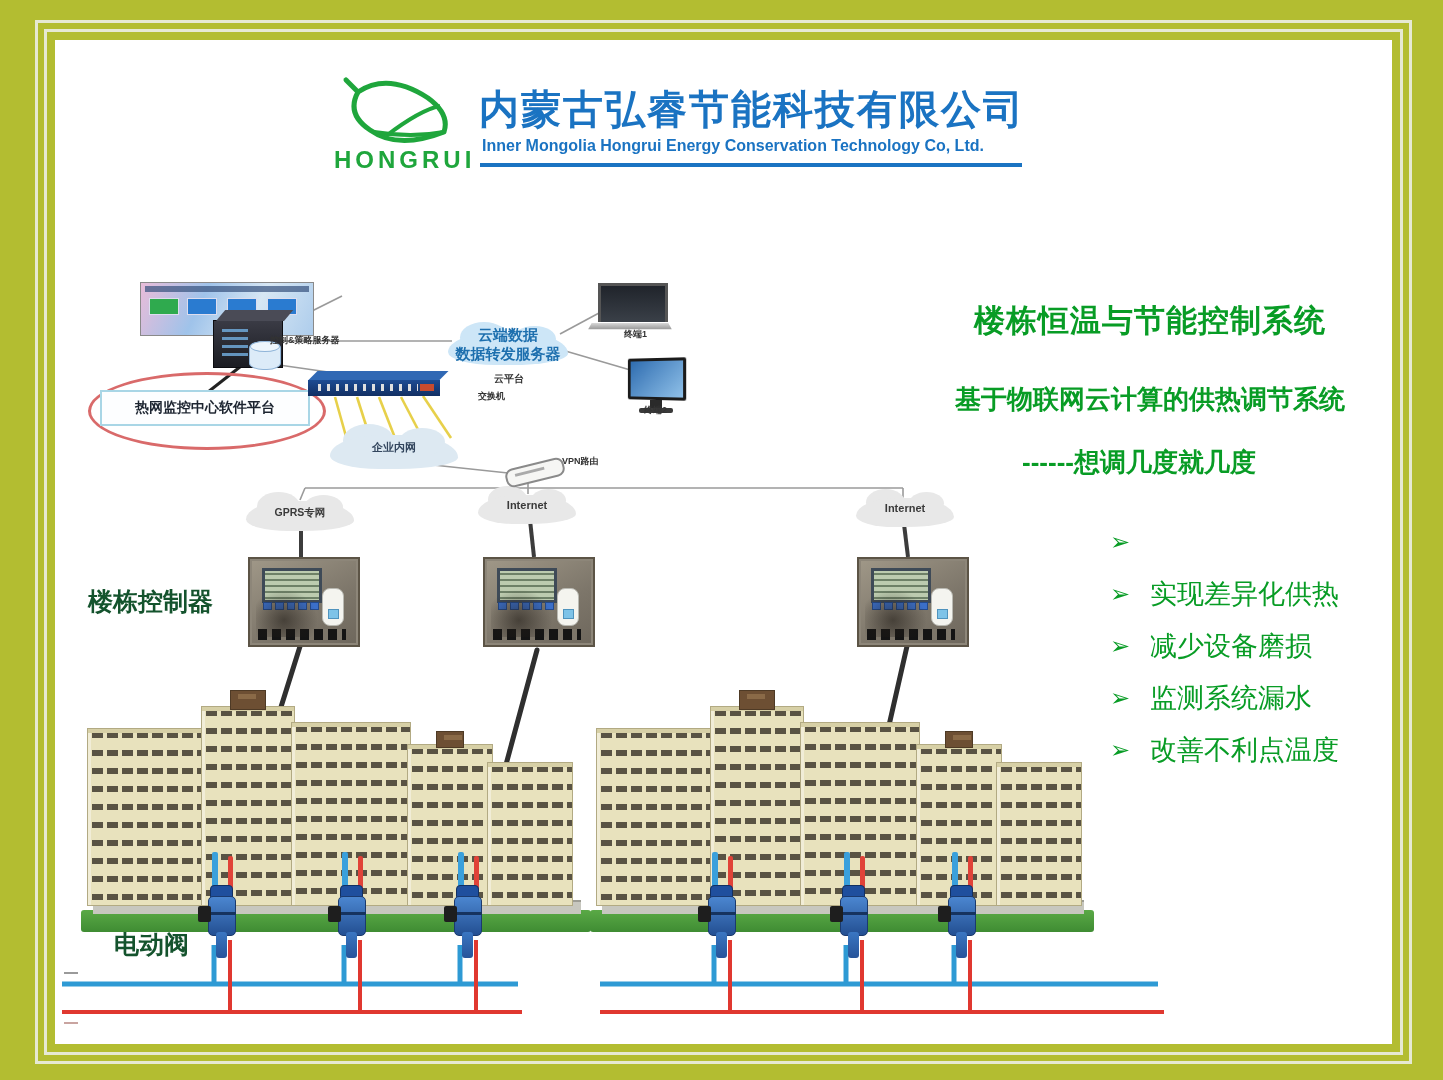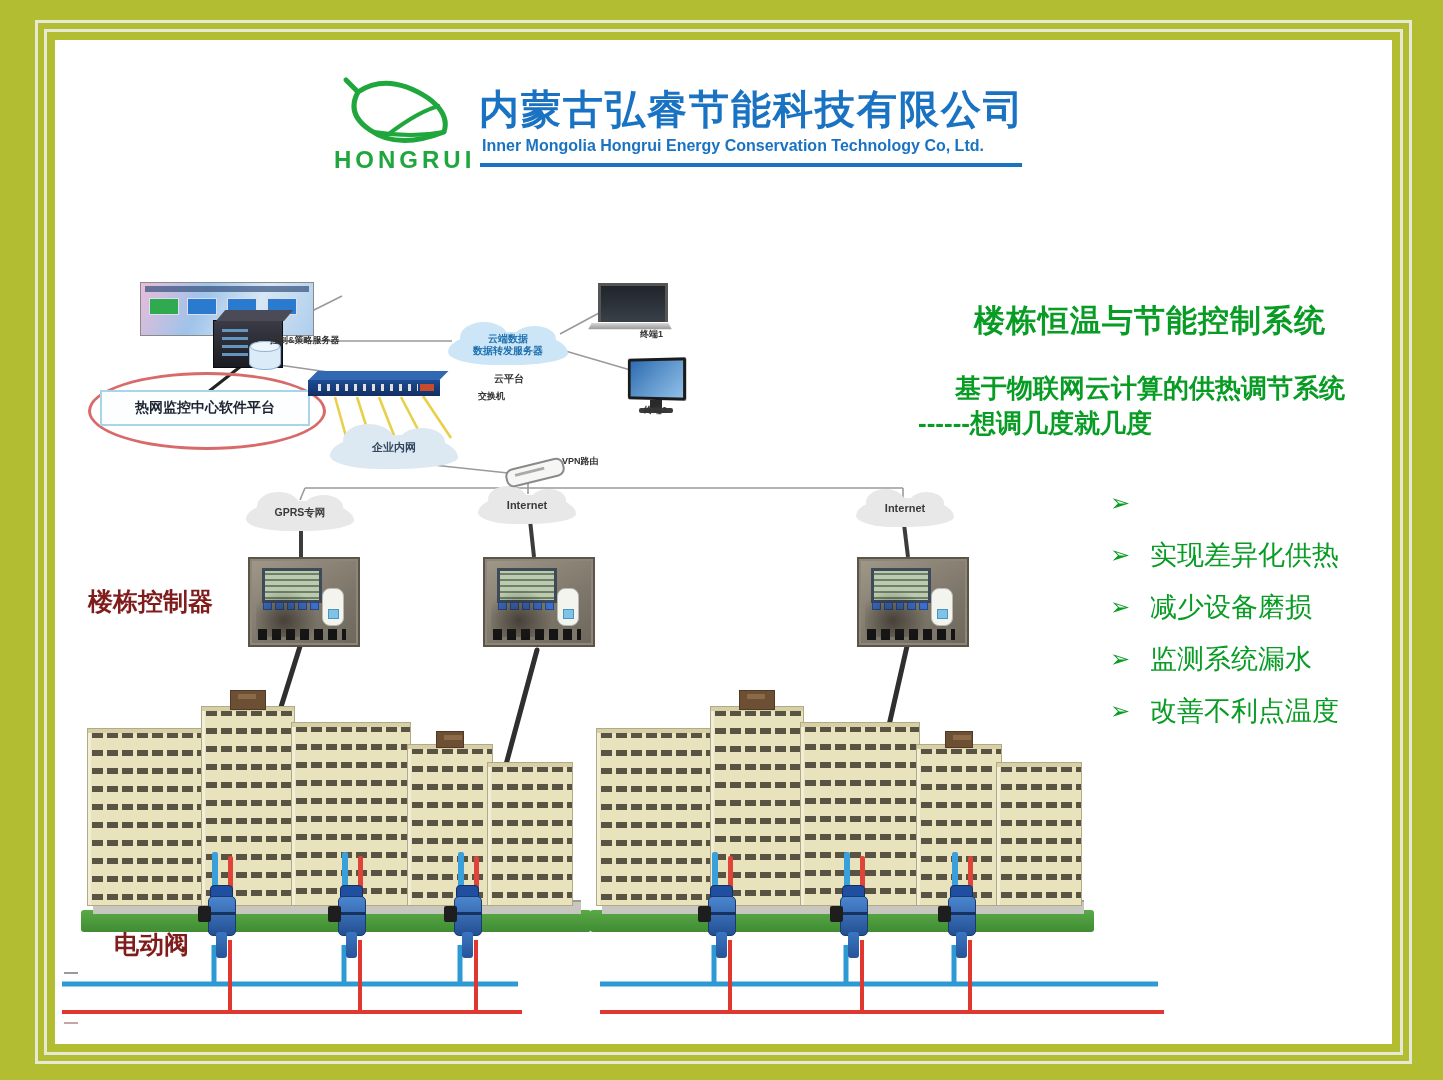--- a/index.html
+++ b/index.html
@@ -68,21 +68,21 @@
      background:radial-gradient(ellipse at 45% 65%,rgba(32,27,22,.6),rgba(0,0,0,0) 70%);}
   .controller .lcd{position:absolute;left:12px;top:9px;width:54px;height:29px;background:#bccbaf;border:3px solid #3e4a57;
      background-image:repeating-linear-gradient(180deg,rgba(90,110,85,.8) 2px 4px,rgba(0,0,0,0) 4px 8px);}
   .controller .btns{position:absolute;left:13px;top:43px;width:56px;height:8px;display:flex;gap:3px;}
   .controller .btns i{flex:1;background:#3b6fc9;border:1px solid #244a8c;}
   .controller .sensor{position:absolute;left:72px;top:29px;width:20px;height:36px;background:#f4f4ef;border:1px solid #b9b9b2;border-radius:8px;z-index:2;}
   .controller .sensor::after{content:"";position:absolute;left:5px;bottom:6px;width:9px;height:8px;background:#7ec3e8;border:1px solid #4f93bd;}
   .controller .terms{position:absolute;left:8px;bottom:5px;width:88px;height:11px;
      background:repeating-linear-gradient(90deg,#141414 0 9px,#7d766a 9px 14px);}
   
-  .biglabel{position:absolute;font-family:"Liberation Serif",serif;font-size:25px;font-weight:bold;color:#7f1d1d;z-index:5;}
+  .biglabel{position:absolute;font-family:"Liberation Serif",serif;font-size:25px;font-weight:bold;color:#14532d;z-index:5;}
   
   .bgroup{position:absolute;width:492px;height:242px;z-index:2;}
   .lawn{position:absolute;left:-4px;right:-14px;bottom:8px;height:22px;background:linear-gradient(#5aa946,#3f8c33);border-radius:3px;}
   .walk{position:absolute;left:8px;right:-4px;bottom:26px;height:12px;background:#c7c7bf;border-top:2px solid #9d9d95;}
   .tower{position:absolute;bottom:34px;background-color:#e8e2bd;border:1px solid #b2aa83;
      background-image:
        repeating-linear-gradient(90deg,#e8e2bd 0 4px,rgba(0,0,0,0) 4px 15px),
        repeating-linear-gradient(180deg,rgba(64,58,46,.85) 3px 9px,rgba(0,0,0,0) 9px 21px);
      box-shadow:inset 0 4px 0 #d7d0a6,inset 3px 0 0 rgba(255,255,255,.4);}
   .cap{position:absolute;top:-17px;left:50%;transform:translateX(-50%);width:34px;height:18px;background:#6d4f33;border:1px solid #4e3a25;}
@@ -93,22 +93,22 @@
   .valve .rp{position:absolute;left:22px;top:4px;width:5px;height:50px;background:#e04338;border-radius:2px;}
   .valve .body{position:absolute;left:2px;top:44px;width:26px;height:38px;background:linear-gradient(#4b86d0,#234f92);
      border:1px solid #1b3a6e;border-radius:5px;}
   .valve .act{position:absolute;left:4px;top:33px;width:21px;height:13px;background:#1f4f9e;border:1px solid #123061;border-radius:4px;}
   .valve .blk{position:absolute;left:-8px;top:54px;width:13px;height:16px;background:#1e1e1e;border-radius:2px;}
   .valve .fit{position:absolute;left:10px;top:80px;width:11px;height:26px;background:linear-gradient(#3a76c2,#27549a);border-radius:3px;}
   .valve .fl{position:absolute;left:0;top:60px;width:30px;height:3px;background:#16335f;}
   
   .rpanel{position:absolute;left:918px;top:300px;width:464px;z-index:5;color:#089c25;}
   .rtitle{text-align:center;font-size:31px;font-weight:bold;letter-spacing:1px;}
-  .rsub1{margin-top:29px;text-align:center;font-size:26px;font-weight:bold;white-space:nowrap;}
-  .rsub2{text-align:left;padding-right:22px;font-size:26px;font-weight:bold;}
+  .rsub1{margin-top:40px;text-align:center;font-size:26px;font-weight:bold;white-space:nowrap;}
+  .rsub2{text-align:center;padding-right:22px;font-size:26px;font-weight:bold;margin-top:28px;}
   .bullets{margin-top:36px;padding-left:192px;}
   .bullet{display:flex;align-items:center;gap:20px;height:52px;}
   .bmark{font-size:24px;line-height:1;}
   .btext{font-family:"Liberation Serif",serif;font-size:27px;white-space:nowrap;}
   .pipe-tick{position:absolute;width:14px;height:2px;background:#9a9a9a;z-index:2;}
 </style>
 </head>
 <body>
 
 <div class="page">
@@ -200,32 +200,32 @@
     <div class="slot" style="top:16px"></div>
     <div class="slot" style="top:24px"></div>
     <div class="slot" style="top:32px"></div>
   </div>
   <div class="dbcyl"></div>
   <div class="tinylabel" style="left:270px;top:334px;">控制&amp;策略服务器</div>
 
 
   <div class="cloud" style="left:448px;top:322px;width:120px;height:46px;--c:#cde6f7;">
     <div class="cbody"></div>
-    <div class="clabel" style="font-size:10px;color:#1d6fae;">
+    <div class="clabel" style="font-size:15px;color:#1d6fae;">
       <div>云端数据</div>
       <div>数据转发服务器</div>
     </div>
   </div>
   <div class="tinylabel" style="left:494px;top:372px;font-size:10px;">云平台</div>
 
   <div class="laptop">
     <div class="scr"></div>
     <div class="base"></div>
   </div>
-  <div class="tinylabel" style="left:640px;top:328px;">终端1</div>
+  <div class="tinylabel" style="left:624px;top:328px;">终端1</div>
 
   <div class="crt">
     <div class="scr"></div>
     <div class="neck"></div>
     <div class="foot"></div>
   </div>
   <div class="tinylabel" style="left:644px;top:404px;">终端2</div>
 
   <div class="ellipse"></div>
   <div class="platform-box">热网监控中心软件平台</div>

